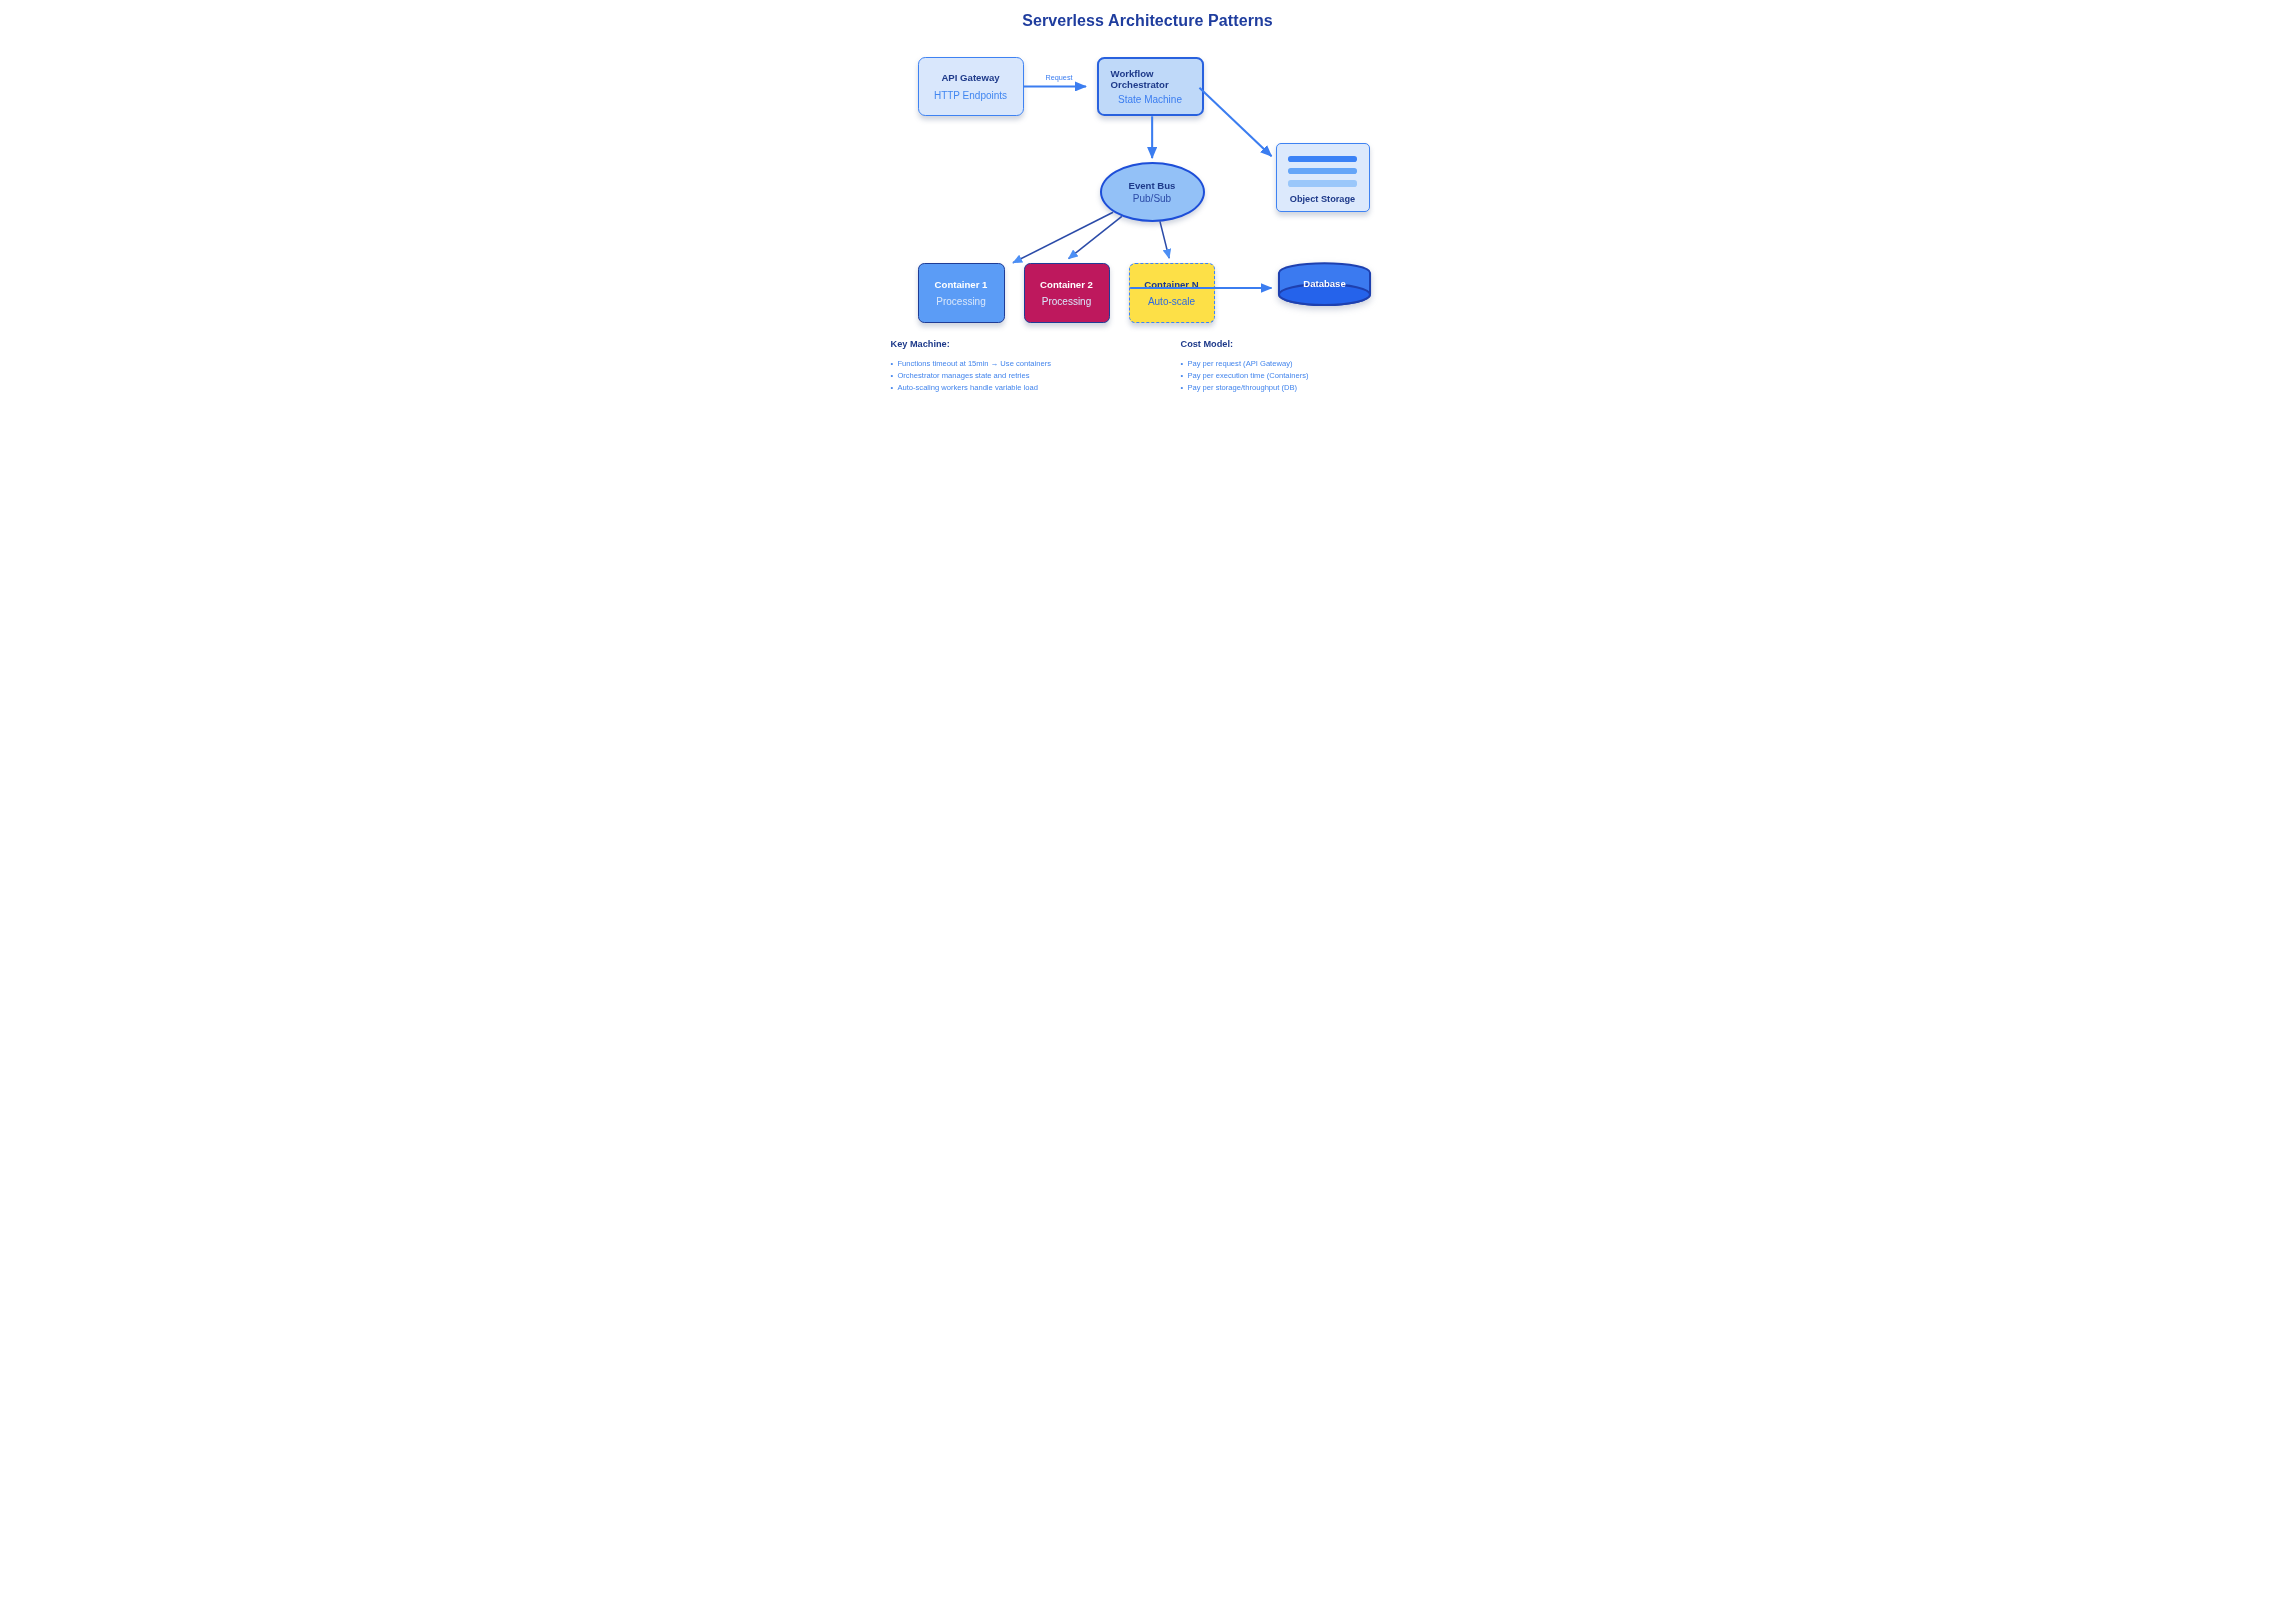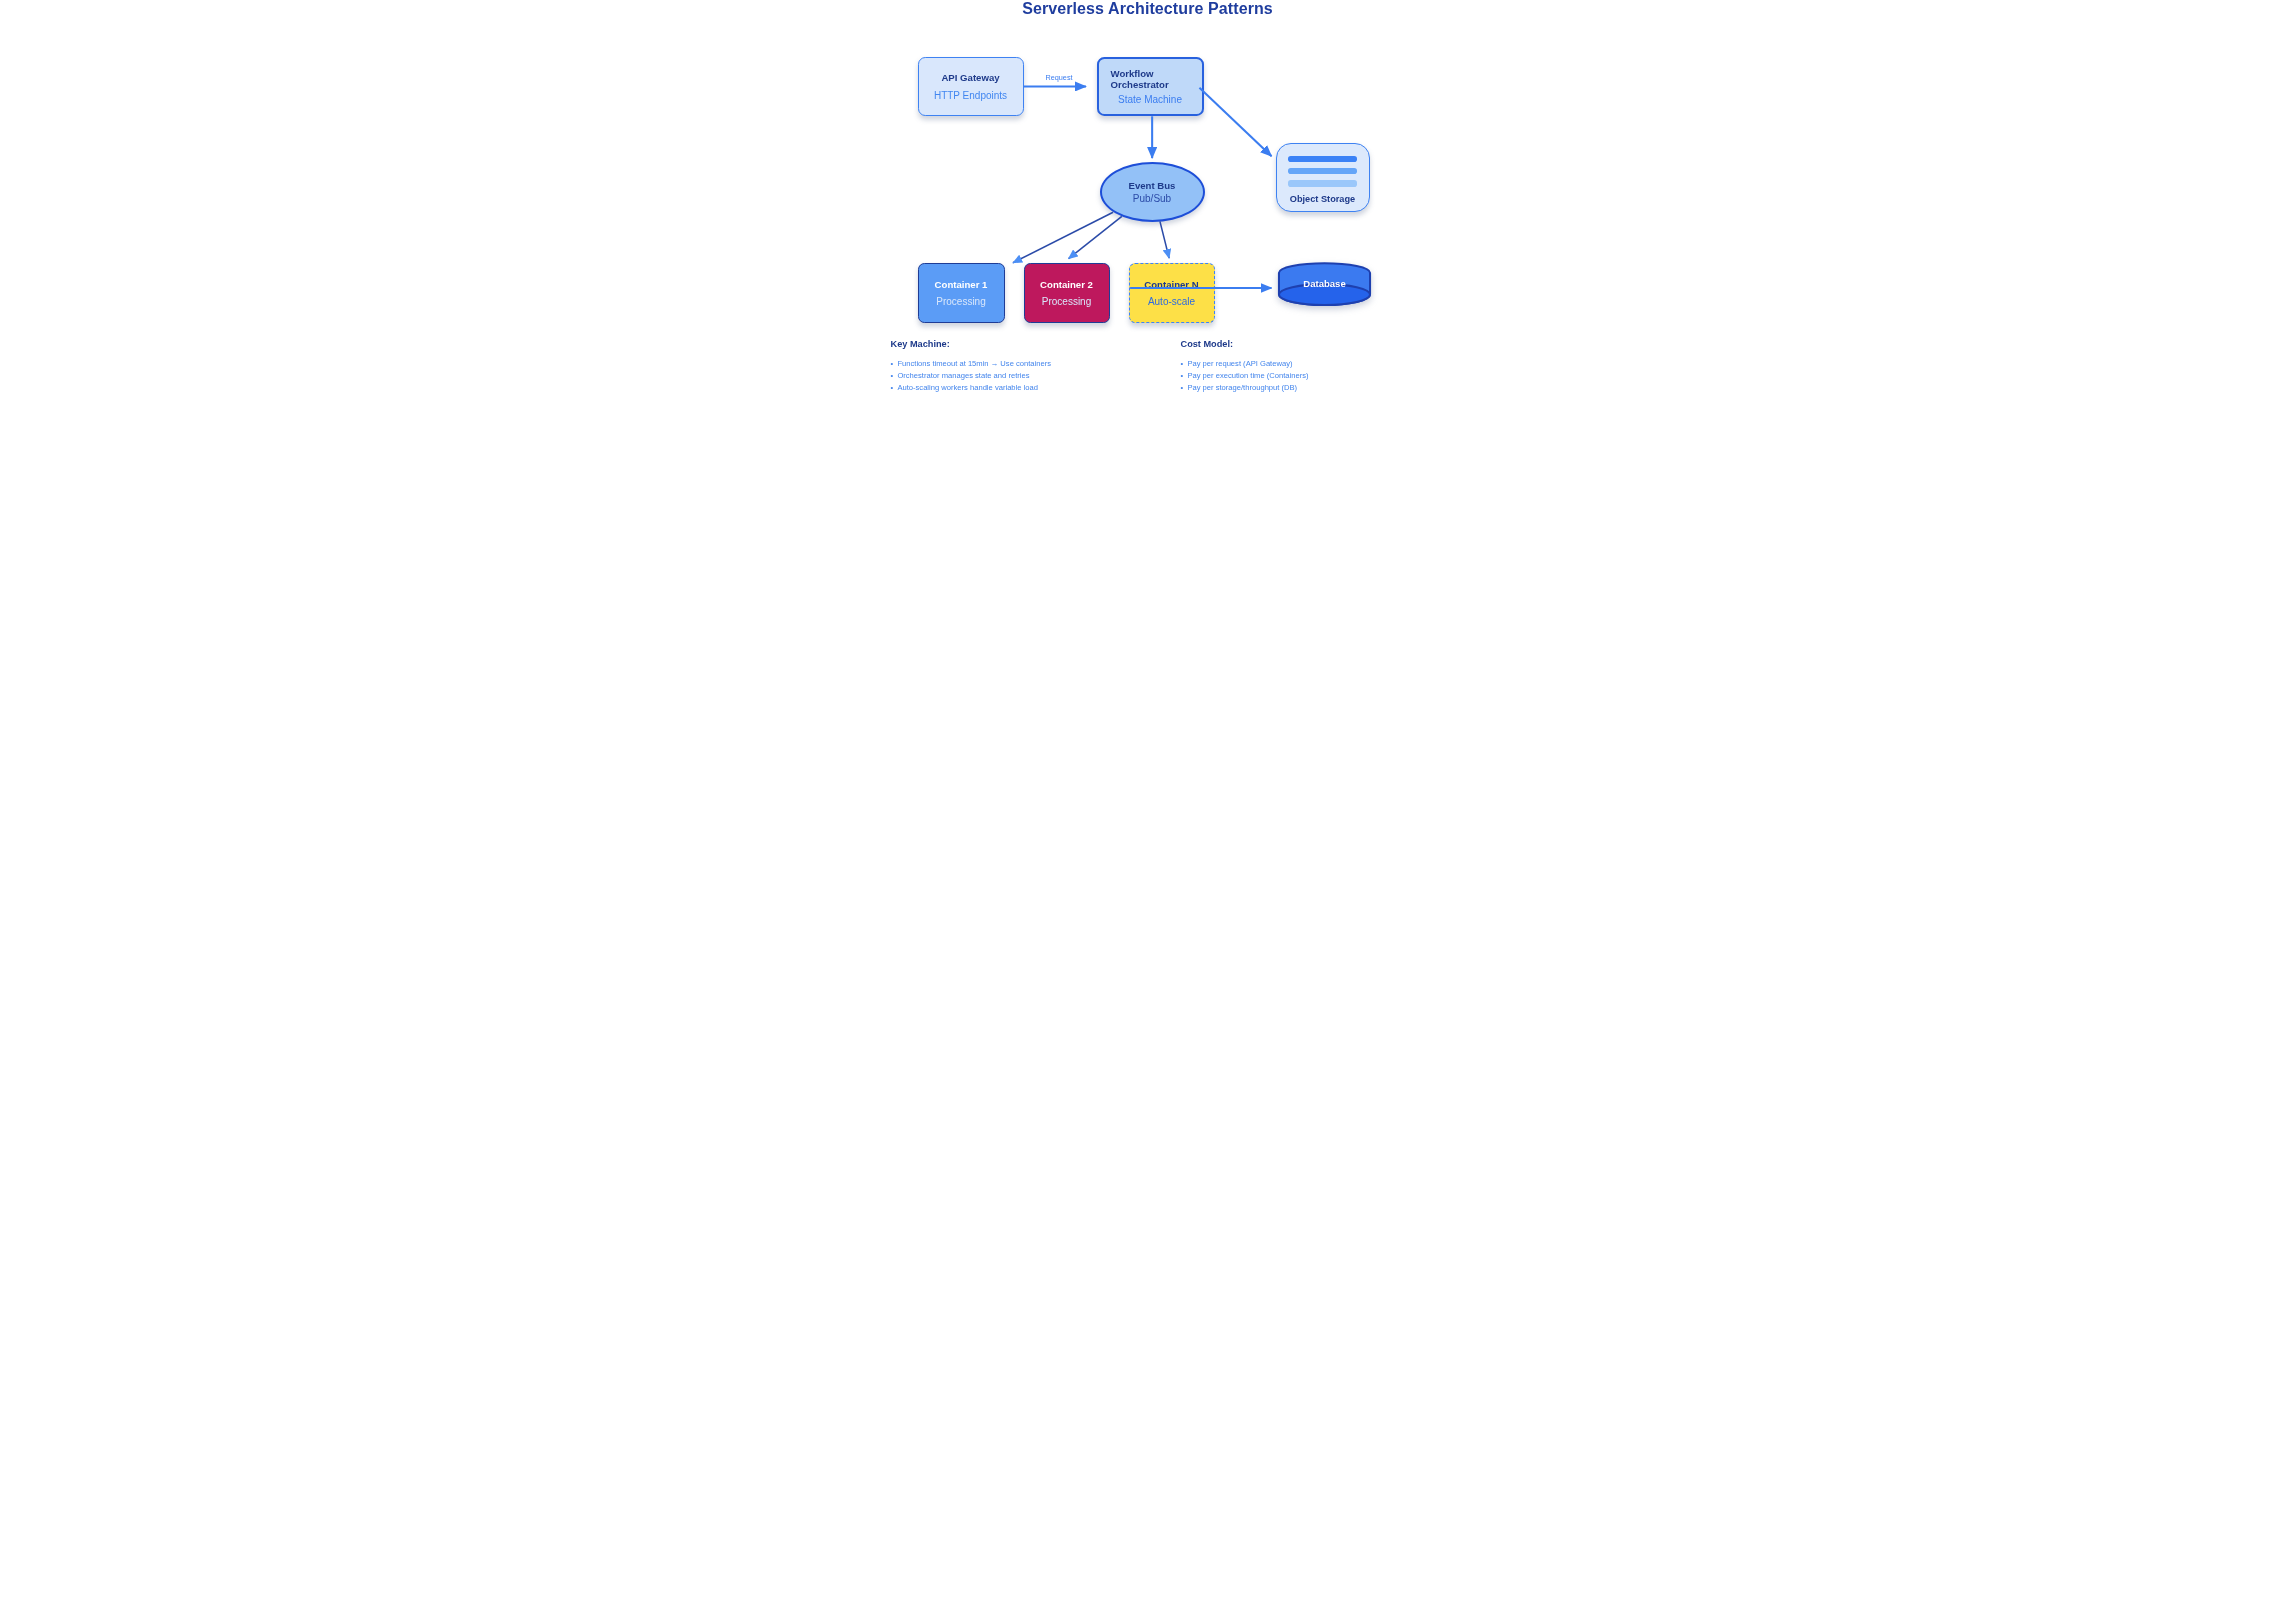--- a/index.html
+++ b/index.html
@@ -5,21 +5,21 @@
   html,body{margin:0;padding:0;background:#ffffff;}
   .canvas{
     position:relative;
     width:574px;height:402px;
     margin:0 auto;
     background:#ffffff;
     font-family:"Liberation Sans",sans-serif;
     overflow:hidden;
   }
   .page-title{
-    position:absolute;left:0;top:0;width:100%;
+    position:absolute;left:0;top:12px;width:100%;
     text-align:center;
     font-size:16px;font-weight:bold;color:#1F3D9E;
     letter-spacing:0.1px;
   }
   .node{
     position:absolute;box-sizing:border-box;
     display:flex;flex-direction:column;align-items:center;justify-content:center;
     border-radius:7.3px;
     box-shadow:0 3.2px 5.5px rgba(100,116,150,.30);
     z-index:1;
@@ -29,21 +29,21 @@
 
   .api-gateway{left:57px;top:57px;width:106px;height:59px;background:#D9E7FC;border:1.8px solid #3E82F2;}
   .api-gateway .node-sub{color:#4186F0;}
 
   .workflow{left:236px;top:57px;width:107px;height:59px;background:#BFD9F9;border:2.3px solid #2861DE;padding:0 12px;}
   .workflow .node-sub{color:#3B7DF0;margin-top:3.7px;}
 
   .event-bus{left:239px;top:162px;width:105px;height:60px;background:#93C1F7;border:2.3px solid #1D4ED8;border-radius:50%;}
   .event-bus .node-sub{color:#2B4BA8;margin-top:1.4px;}
 
-  .object-storage{left:415px;top:143px;width:94px;height:69px;background:#DCE9FC;border:1.8px solid #3E82F2;border-radius:15px;justify-content:flex-start;padding-top:11.5px;}
+  .object-storage{left:415px;top:143px;width:94px;height:69px;background:#DCE9FC;border:1.8px solid #3E82F2;border-radius:5px;justify-content:flex-start;padding-top:11.5px;}
   .bar{width:69px;height:6.4px;border-radius:2.8px;margin-bottom:6px;}
   .bar-1{background:#3B82F6;}
   .bar-2{background:#64A5F8;}
   .bar-3{background:#9AC7FA;}
   .object-storage .node-title{font-size:9.2px;margin-top:1.8px;}
 
   .container-box{border-radius:6.4px;height:60px;top:263px;}
   .container-1{left:57px;width:87px;background:#5B9CF6;border:1.8px solid #1E3C96;}
   .container-2{left:163px;width:86px;background:#be185d;border:1.8px solid #1E3C96;}
   .container-1 .node-title,.container-2 .node-title{color:#ffffff;}

